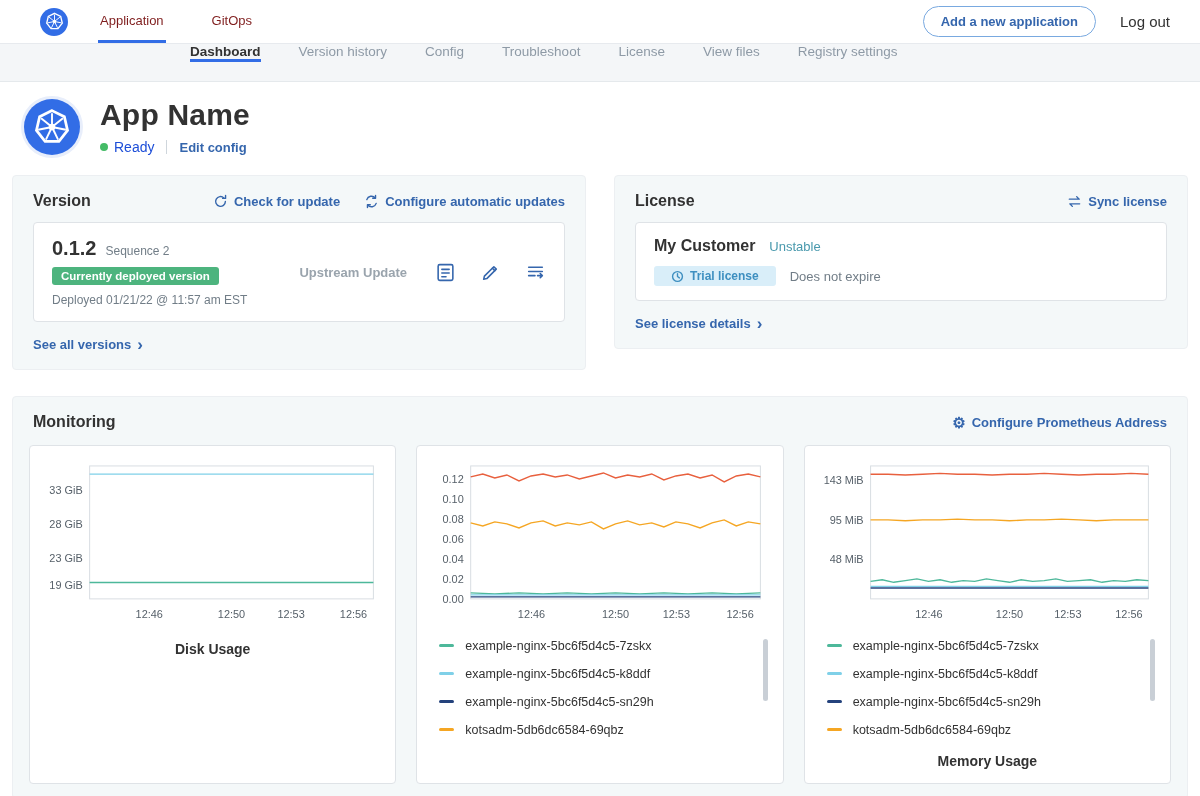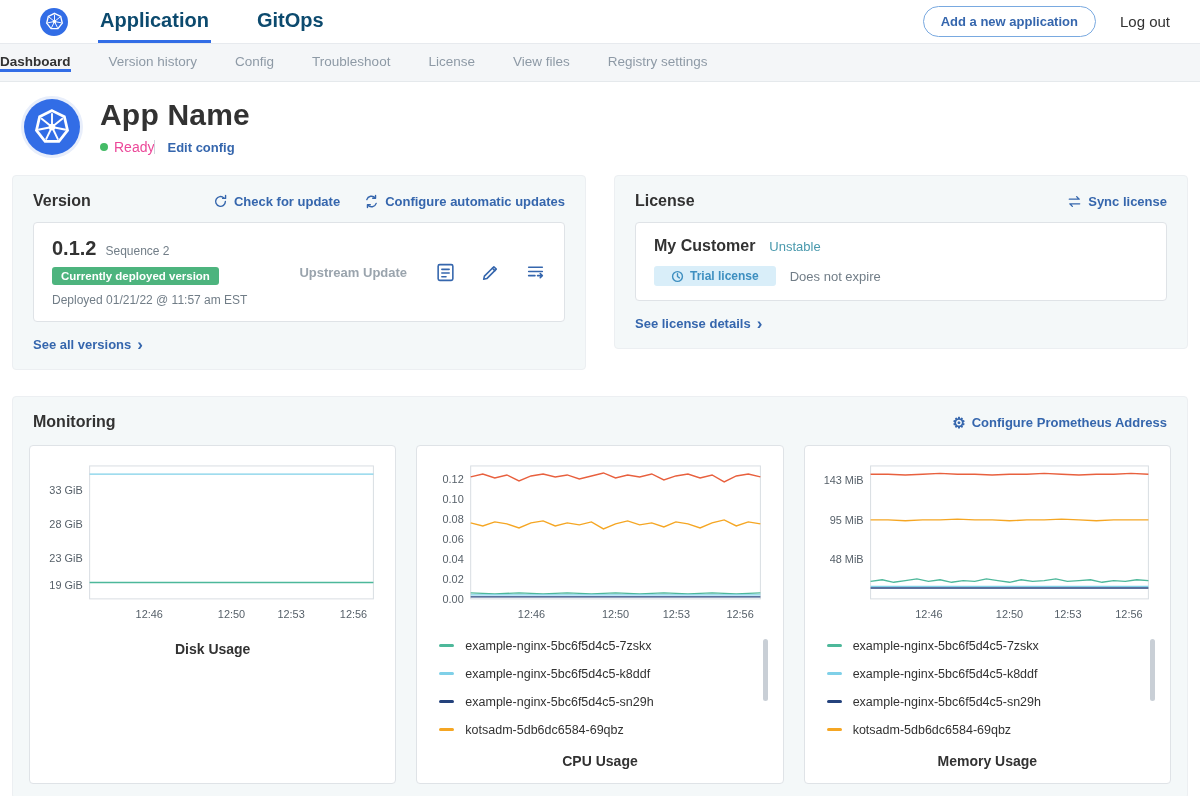--- a/index.html
+++ b/index.html
@@ -3,39 +3,39 @@
 <meta charset="utf-8">
 <style>
 *{box-sizing:border-box;margin:0;padding:0}
 body{width:1200px;height:796px;font-family:"Liberation Sans",sans-serif;color:#323232;background:#fff;overflow:hidden}
 
 
 .topbar{display:flex;align-items:center;height:44px;padding:0 30px 0 40px;border-bottom:1px solid #e7eaee;background:#fff}
 .brand{width:28px;height:28px;border-radius:50%;background:var(--k8s-blue,#326de6);display:flex;align-items:center;justify-content:center;margin-right:30px;flex:none}
 .brand svg{width:21px;height:21px}
 .topnav{display:flex;height:100%}
-.toptab{display:flex;align-items:center;padding:0 2px;margin-right:44px;font-size:20px;font-weight:bold;color:#0c4a6e;cursor:pointer;border-bottom:3px solid transparent}
+.toptab{display:flex;align-items:center;padding:0 2px;margin-right:44px;font-size:13px;font-weight:normal;color:#7f1d1d;cursor:pointer;border-bottom:3px solid transparent}
 .toptab.active{border-bottom-color:var(--k8s-blue,#326de6)}
 .top-right{margin-left:auto;display:flex;align-items:center;gap:24px}
 .add-app-btn{background:#fff;border:1px solid #79a9e0;color:var(--link-blue,#3566ad);font-weight:bold;font-size:13px;padding:7px 17px;border-radius:17px;cursor:pointer;font-family:inherit}
 .logout{font-size:15px;color:#323232;cursor:pointer;text-decoration:none}
 
 
-.subnav{display:flex;align-items:center;height:38px;background:#f4f6f8;border-bottom:1px solid #e5e9ec;}
+.subnav{display:flex;align-items:flex-start;height:38px;background:#f4f6f8;border-bottom:1px solid #e5e9ec;padding-left:190px}
 .subtab{display:flex;align-items:center;margin-right:38px;font-size:13.5px;color:#8e9aa6;cursor:pointer;border-bottom:3px solid transparent;text-decoration:none}
 .subtab.active{color:#323232;font-weight:bold;border-bottom-color:var(--k8s-blue,#326de6)}
 
 
 .app-header{display:flex;align-items:center;gap:20px;padding:16px 24px 12px}
 .app-logo{width:56px;height:56px;border-radius:50%;background:var(--k8s-blue,#326de6);display:flex;align-items:center;justify-content:center;box-shadow:0 0 0 3px #e8eefb;flex:none}
 .app-logo svg{width:42px;height:42px}
 h1{font-size:30px;letter-spacing:.2px}
 .status-row{display:flex;align-items:center;margin-top:7px}
 .dot{width:8px;height:8px;border-radius:50%;background:var(--green,#44bb66);margin-right:6px;flex:none}
-.status-text{font-size:14px;color:#ec4899;}
+.status-text{font-size:14px;color:#1d4ed8;margin-right:12px}
 .vdiv{width:1px;height:14px;background:#cfd6dc;margin-right:12px}
 .link{color:var(--link-blue,#3566ad);font-weight:bold;font-size:13px;cursor:pointer;display:inline-flex;align-items:center;gap:6px;text-decoration:none}
 .icn{display:inline-flex;color:var(--link-blue,#3566ad)}
 .icn svg{width:15px;height:15px}
 .stroke{fill:none;stroke:currentColor;stroke-width:1.5;stroke-linecap:round;stroke-linejoin:round}
 .chev{font-size:17px;line-height:1;font-weight:bold}
 .gear{font-size:15px;line-height:1}
 
 
 .cards-row{display:flex;gap:28px;padding:8px 12px 0;align-items:flex-start}
@@ -308,21 +308,20 @@
         <div class="legend-item">
           <span class="dash" style="background: rgb(36, 66, 124);"></span>
           <span class="legend-label">example-nginx-5bc6f5d4c5-sn29h</span>
         </div>
         <div class="legend-item">
           <span class="dash" style="background: rgb(245, 166, 35);"></span>
           <span class="legend-label">kotsadm-5db6dc6584-69qbz</span>
         </div>
         <span class="scrollbar"></span>
       </div>
-      <div class="chart-title">CPU Usage</div>
     </div>
 
     <div class="chart-card">
       <svg class="chart" viewBox="0 0 340 168">
           <rect x="52" y="8" width="280" height="134" fill="none" stroke="#d8dde2" stroke-width="1"></rect>
           <text x="45" y="26.237499999999997" text-anchor="end" class="tick">143 MiB</text>
           <text x="45" y="66.4375" text-anchor="end" class="tick">95 MiB</text>
           <text x="45" y="105.80000000000001" text-anchor="end" class="tick">48 MiB</text>
           <text x="110.8" y="161" text-anchor="middle" class="tick">12:46</text>
           <text x="192" y="161" text-anchor="middle" class="tick">12:50</text>

